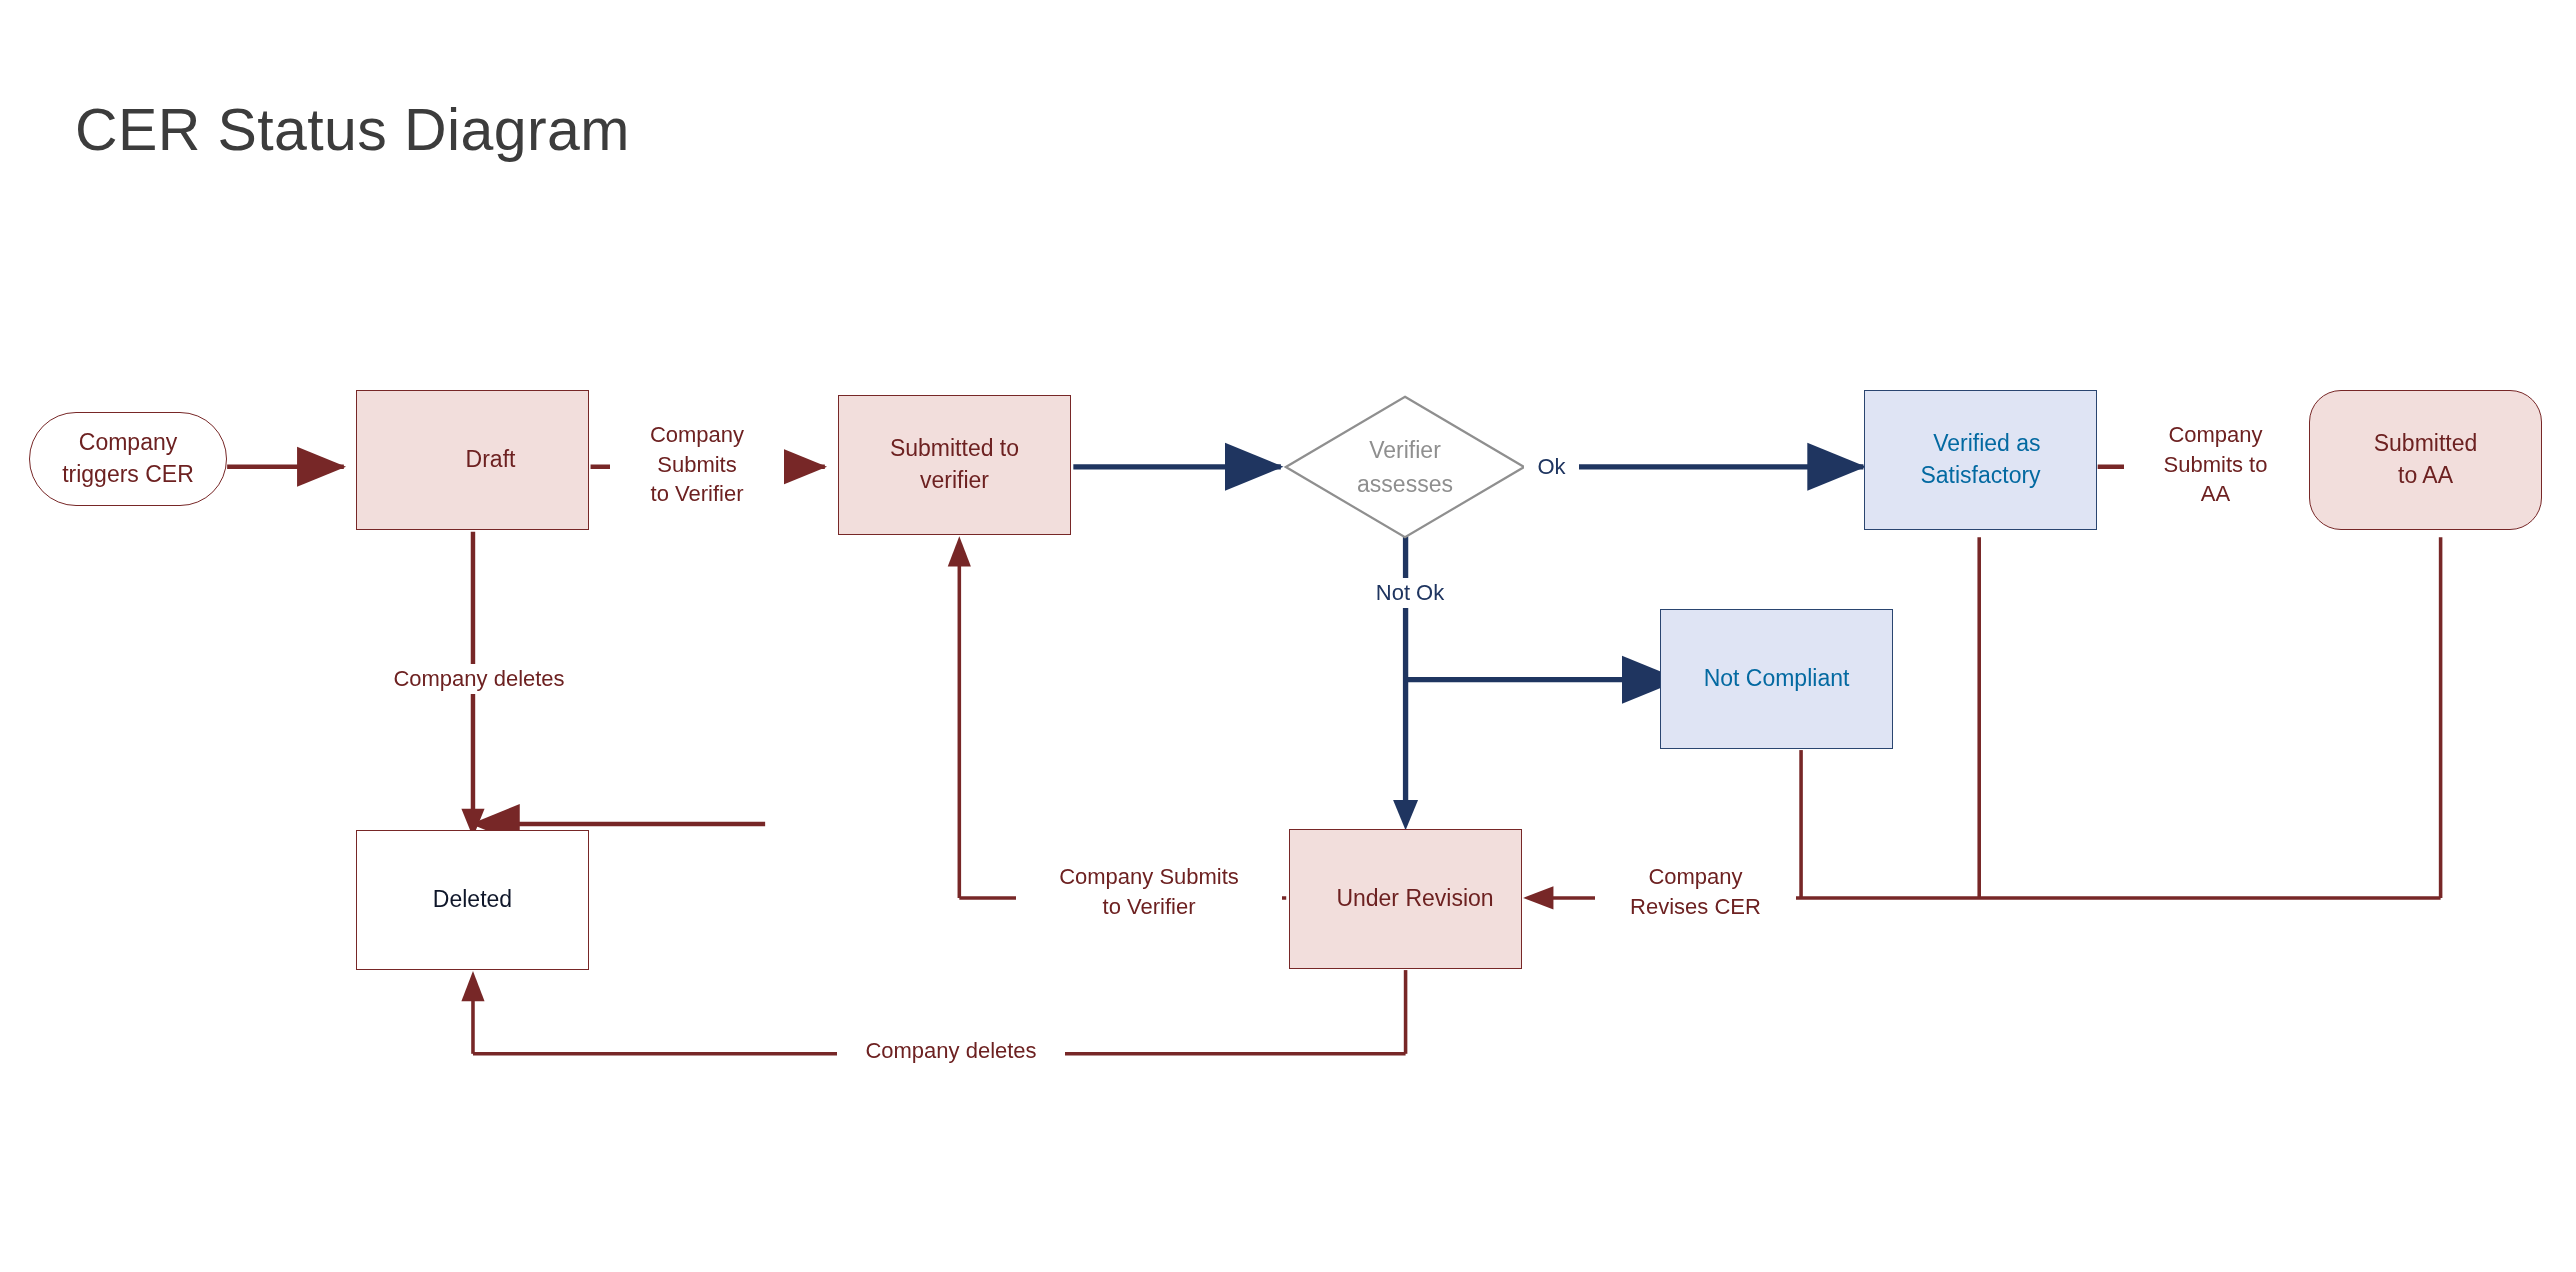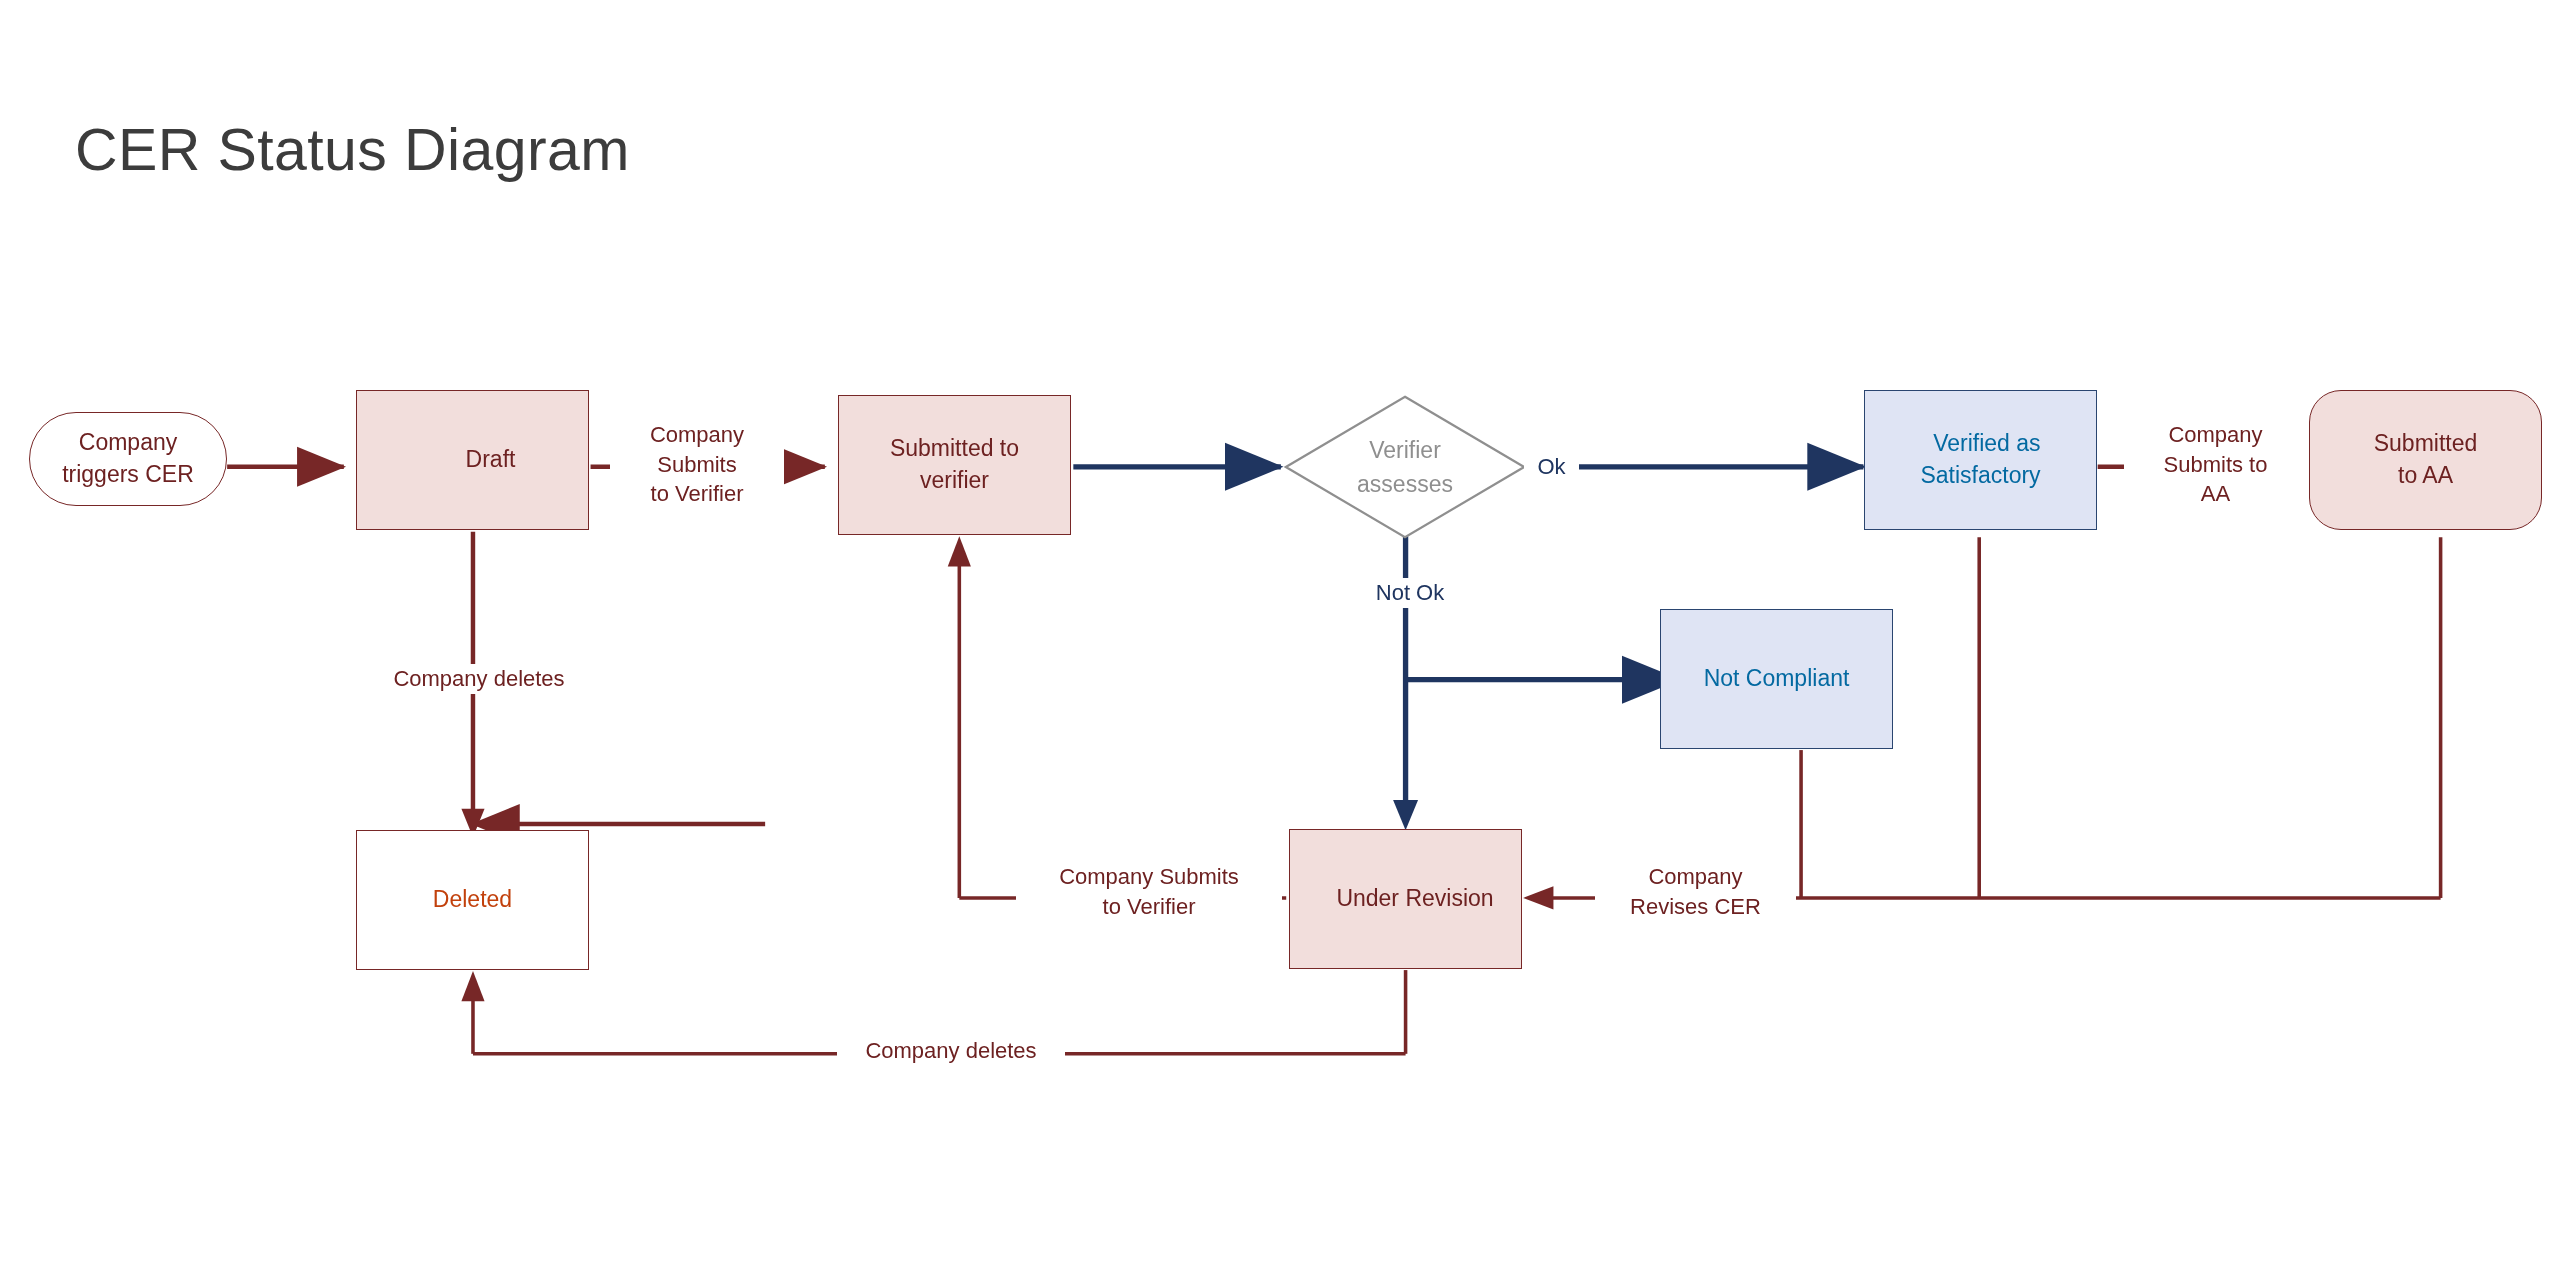--- a/index.html
+++ b/index.html
@@ -1,34 +1,34 @@
 <!DOCTYPE html>
 <html style="font-size:14.3px"><head>
 <meta charset="utf-8">
 <style>
   html,body{margin:0;padding:0;background:#ffffff;}
   body{width:2576px;height:1273px;font-family:"Liberation Sans",sans-serif;overflow:hidden;position:relative;}
   #stage{position:relative;width:2576px;height:1273px;background:#ffffff;}
 
   .title{
-    position:absolute;left:75px;top:116px;
+    position:absolute;left:75px;top:96px;
     font-size:59px;color:#3c3c3c;font-weight:400;
     letter-spacing:0.4px;white-space:nowrap;
   }
 
   svg.wires{position:absolute;left:0;top:0;width:2576px;height:1273px;pointer-events:none;}
 
   .node{
     position:absolute;box-sizing:border-box;
     display:flex;align-items:center;justify-content:center;text-align:center;
     line-height:1.38;font-size:23px;
   }
   .node-pink{background:#f2dedc;border:1.8px solid #772727;color:#6d2121;}
   .node-blue{background:#dfe4f4;border:1.8px solid #2a4570;color:#0369a1;text-align:right;}
-  .node-white{background:#ffffff;border:1.8px solid #772727;color:#c2410c;}
+  .node-white{background:#ffffff;border:1.8px solid #772727;color:#0f172a;}
   .node-pill{background:#ffffff;border:1.8px solid #772727;color:#6d2121;border-radius:52px;}
 
   .diamond-wrap{position:absolute;}
   .diamond-label{
     position:absolute;left:0;top:0;width:100%;height:100%;
     display:flex;align-items:center;justify-content:center;text-align:center;
     font-size:23px;color:#8f8f8f;line-height:1.5;
   }
 
   .edge-label{

